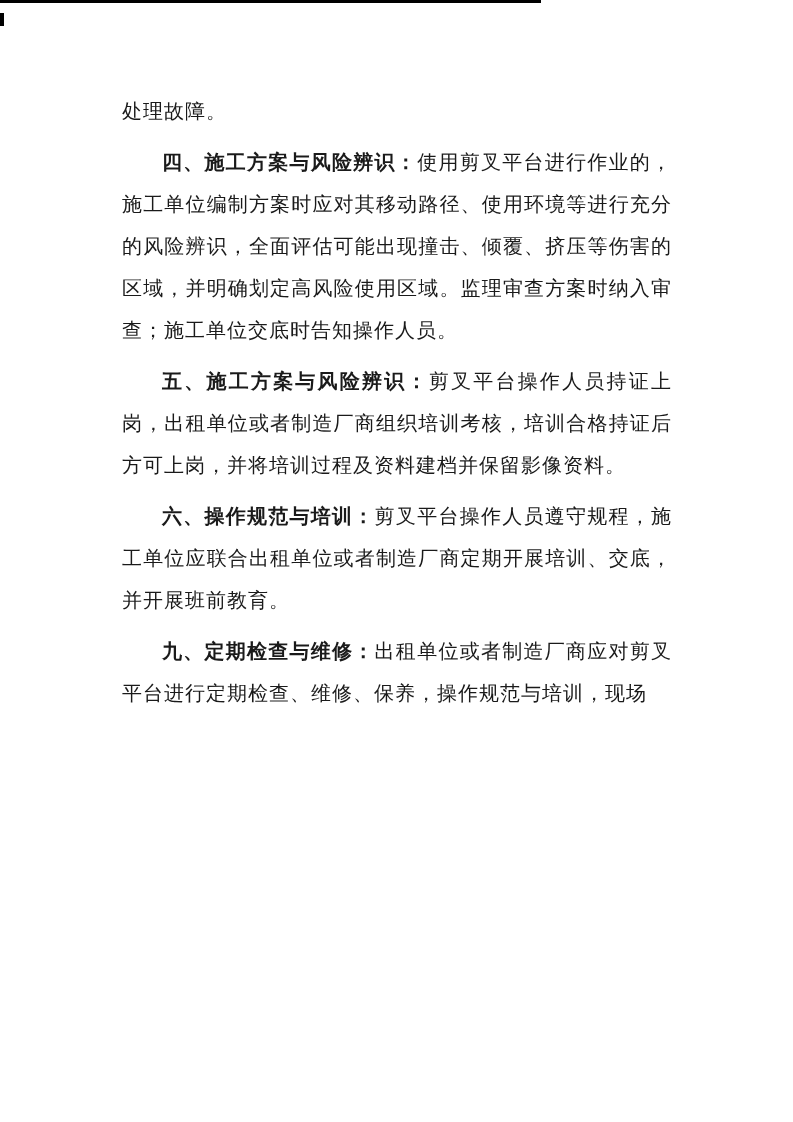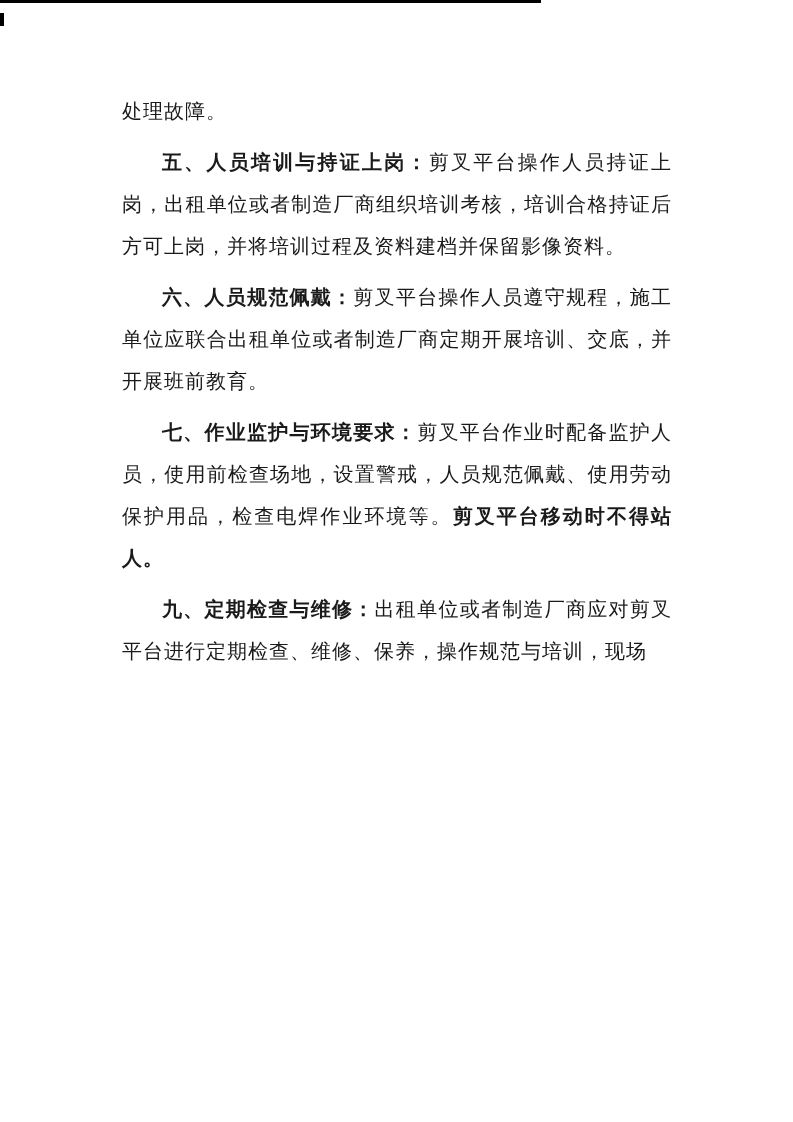--- a/index.html
+++ b/index.html
@@ -58,24 +58,24 @@
 
 <div class="page">
 
   <div class="scan-artifact top-line"></div>
   <div class="scan-artifact left-mark"></div>
 
   <div class="content">
 
     <p class="para no-indent"><span>处理故障。</span></p>
 
+    <p class="para"><span class="bold">四、施工方案与风险辨识：</span><span>使用剪叉平台进行作业的，施工单位编制方案时应对其移动路径、使用环境等进行充分的风险辨识，全面评估可能出现撞击、倾覆、挤压等伤害的区域，并明确划定高风险使用区域。监理审查方案时纳入审查；施工单位交底时告知操作人员。</span></p>
 
-    <p class="para"><span class="bold">五、人员培训与持证上岗：</span><span>剪叉平台操作人员持证上岗，出租单位或者制造厂商组织培训考核，培训合格持证后方可上岗，并将培训过程及资料建档并保留影像资料。</span></p>
+    <p class="para"><span class="bold">五、施工方案与风险辨识：</span><span>剪叉平台操作人员持证上岗，出租单位或者制造厂商组织培训考核，培训合格持证后方可上岗，并将培训过程及资料建档并保留影像资料。</span></p>
 
-    <p class="para"><span class="bold">六、人员规范佩戴：</span><span>剪叉平台操作人员遵守规程，施工单位应联合出租单位或者制造厂商定期开展培训、交底，并开展班前教育。</span></p>
+    <p class="para"><span class="bold">六、操作规范与培训：</span><span>剪叉平台操作人员遵守规程，施工单位应联合出租单位或者制造厂商定期开展培训、交底，并开展班前教育。</span></p>
 
-    <p class="para"><span class="bold">七、作业监护与环境要求：</span><span>剪叉平台作业时配备监护人员，使用前检查场地，设置警戒，人员规范佩戴、使用劳动保护用品，检查电焊作业环境等。</span><span class="bold">剪叉平台移动时不得站人。</span></p>
 
 
     <p class="para"><span class="bold">九、定期检查与维修：</span><span>出租单位或者制造厂商应对剪叉平台进行定期检查、维修、保养，操作规范与培训，现场</span></p>
 
   </div>
 </div>
 
 </body></html>

